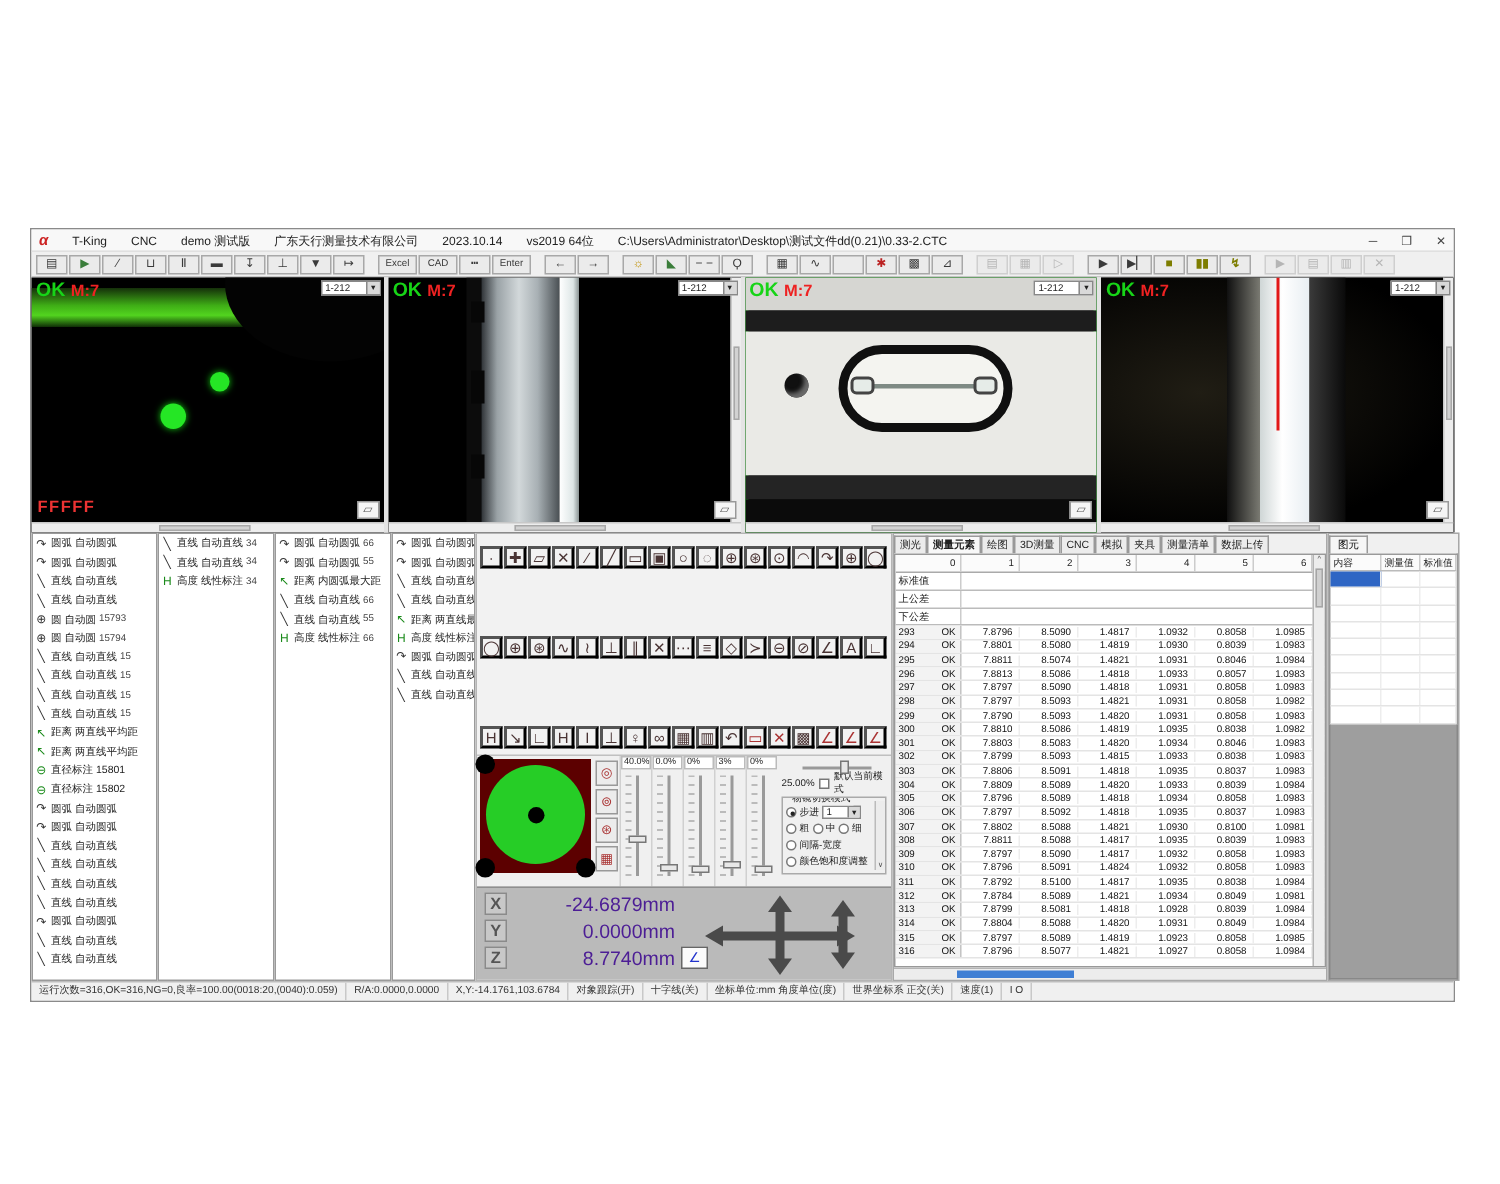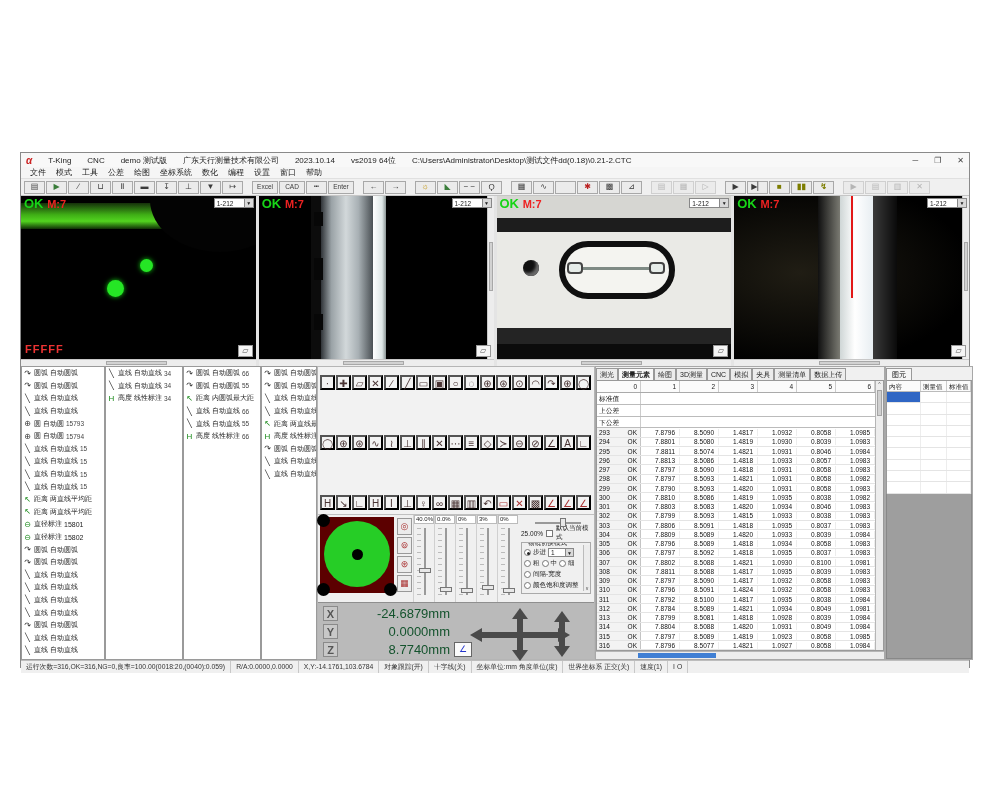--- a/index.html
+++ b/index.html
@@ -102,21 +102,21 @@
 .radio{width:7px;height:7px;border:1px solid #777;border-radius:50%;background:#fff;flex:0 0 auto;position:relative}
 .radio.on:after{content:"";position:absolute;left:1.5px;top:1.5px;width:3px;height:3px;border-radius:50%;background:#222}
 .combo{width:26px;height:9px;background:#fff;border:1px solid #888;display:flex;align-items:center}
 .combo .txt{flex:1;padding-left:2px}
 .combo .btn{width:8px;height:100%;background:#d9d9d9;border-left:1px solid #888;font-size:5px;text-align:center;line-height:8px}
 .grp-scroll{position:absolute;right:0;top:2px;bottom:2px;width:7px;background:#ececec;border-left:1px solid #bbb;font-size:5px;text-align:center;color:#555;display:flex;flex-direction:column;justify-content:flex-end}
 
 .dro{flex:1;background:#bababa;border-top:1px solid #8f8f8f;position:relative}
 .dro-row{position:absolute;left:5px;display:flex;align-items:center}
 .dro-letter{width:15px;height:15px;background:#c8c8c8;border:1px solid #8a8a8a;color:#555;font-weight:bold;font-size:11px;text-align:center;line-height:14px}
-.dro-val{width:112px;text-align:right;font-size:13px;color:#14532d}
+.dro-val{width:112px;text-align:right;font-size:13px;color:#4c1d95}
 .r-x{top:3px}.r-y{top:21px}.r-z{top:39px}
 .diagbtn{position:absolute;left:136px;top:39px;width:18px;height:15px;background:#fbfbfb;border:1px solid #666;font-size:9px;line-height:13px;text-align:center;color:#23c}
 .arrH{position:absolute;left:152px;top:25px;width:100px;height:14px}
 .arrH .bar{position:absolute;left:11px;right:11px;top:4px;height:6px;background:#4a4a4a}
 .triL{position:absolute;left:0;top:0;width:0;height:0;border:7px solid transparent;border-right:12px solid #4a4a4a;border-left:0}
 .triR{position:absolute;right:0;top:0;width:0;height:0;border:7px solid transparent;border-left:12px solid #4a4a4a;border-right:0}
 .arrV{position:absolute;width:16px}
 .arrV .bar{position:absolute;left:5px;top:9px;bottom:9px;width:6px;background:#4a4a4a}
 .triU{position:absolute;top:0;left:0;width:0;height:0;border:8px solid transparent;border-bottom:11px solid #4a4a4a;border-top:0}
 .triD{position:absolute;bottom:0;left:0;width:0;height:0;border:8px solid transparent;border-top:11px solid #4a4a4a;border-bottom:0}
@@ -160,41 +160,28 @@
 <div class="app">
 
   <div class="titlebar">
     <span class="logo">α</span>
     <span>T-King</span>
     <span>CNC</span>
     <span>demo 测试版</span>
     <span>广东天行测量技术有限公司</span>
     <span>2023.10.14</span>
     <span>vs2019 64位</span>
-    <span>C:\Users\Administrator\Desktop\测试文件dd(0.18)\0.21-2.CTC</span>
+    <span>C:\Users\Administrator\Desktop\测试文件dd(0.21)\0.33-2.CTC</span>
     <div class="wctl">
       <span>─</span>
       <span>❐</span>
       <span>✕</span>
     </div>
   </div>
 
-  <div class="menubar" id="menubar">
-      <span class="menu-item">文件</span>
-      <span class="menu-item">模式</span>
-      <span class="menu-item">工具</span>
-      <span class="menu-item">公差</span>
-      <span class="menu-item">绘图</span>
-      <span class="menu-item">坐标系统</span>
-      <span class="menu-item">数化</span>
-      <span class="menu-item">编程</span>
-      <span class="menu-item">设置</span>
-      <span class="menu-item">窗口</span>
-      <span class="menu-item">帮助</span>
-    </div>
   <div class="toolbar" id="toolbar">
       <button class="tb">▤</button>
       <button class="tb green">▶</button>
       <button class="tb">∕</button>
       <button class="tb">⊔</button>
       <button class="tb">Ⅱ</button>
       <button class="tb">▬</button>
       <button class="tb">↧</button>
       <button class="tb">⊥</button>
       <button class="tb">▼</button>

